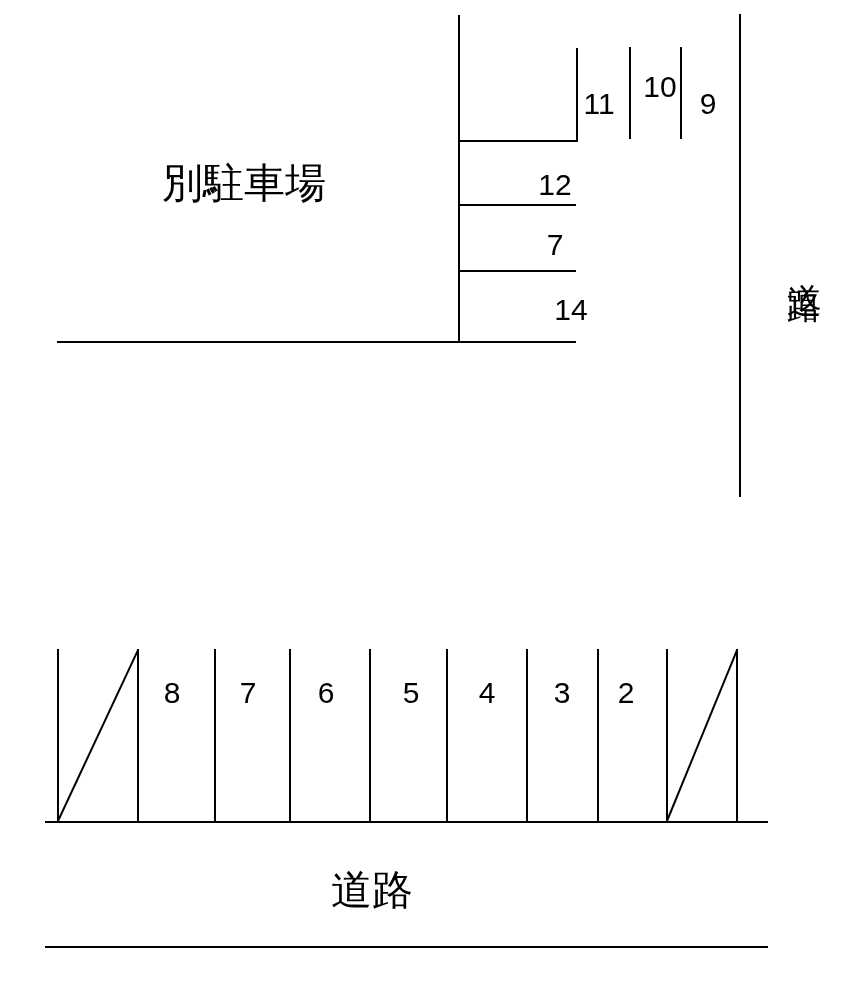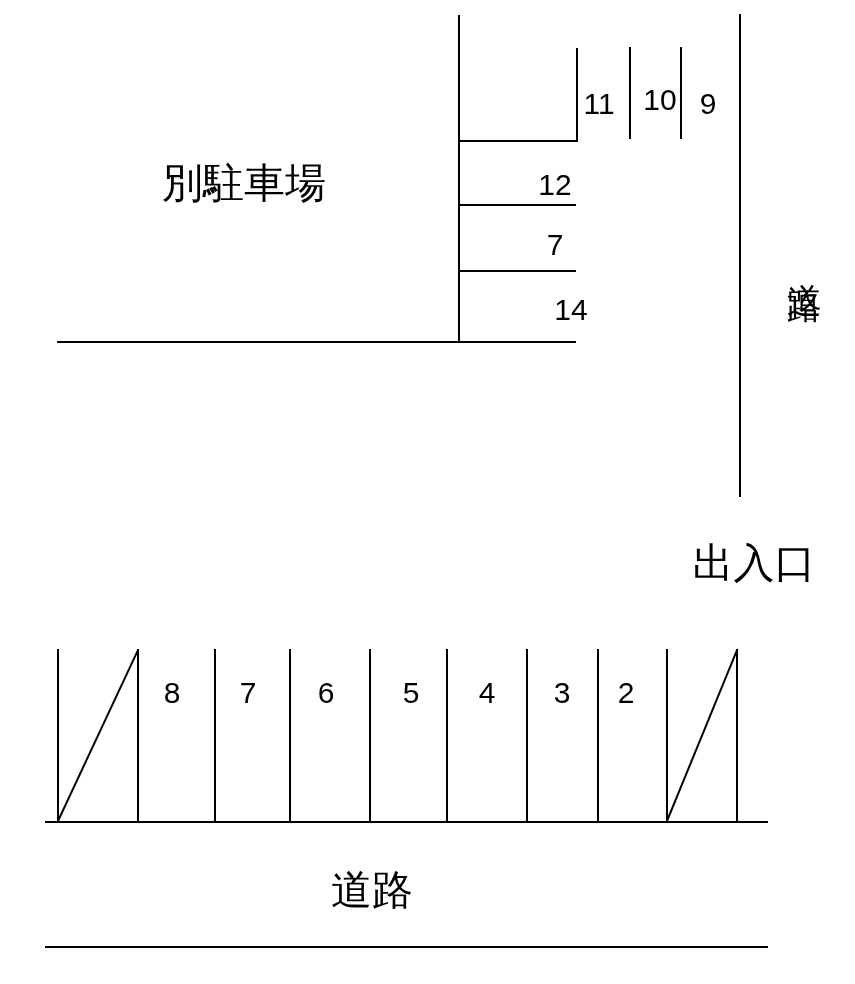--- a/index.html
+++ b/index.html
@@ -61,28 +61,27 @@
   <div class="line" style="left:680px; top:47px; width:2px; height:92px;"></div>
   <div class="line" style="left:739px; top:14px; width:2px; height:483px;"></div>
   <div class="line" style="left:459px; top:140px; width:119px; height:2px;"></div>
   <div class="line" style="left:459px; top:204px; width:117px; height:2px;"></div>
   <div class="line" style="left:459px; top:270px; width:117px; height:2px;"></div>
   <div class="line" style="left:57px; top:341px; width:519px; height:2px;"></div>
 
   <span class="cjk" style="left:244px; top:184px;">別駐車場</span>
 
   <span class="num" style="left:599px; top:104px;">11</span>
-  <span class="num" style="left:660px; top:100px;">10</span>
+  <span class="num" style="left:660px; top:87px;">10</span>
   <span class="num" style="left:708px; top:104px;">9</span>
   <span class="num" style="left:555px; top:185px;">12</span>
   <span class="num" style="left:555px; top:245px;">7</span>
   <span class="num" style="left:555px; top:310px;margin-left:16px;">14</span>
 
   <span class="cjk-vertical" style="left:804px; top:261px;">道路</span>
-  <span class="cjk" style="left:754px; top:564px;">出入口</span>
 
   <div class="line" style="left:45px; top:821px; width:723px; height:2px;"></div>
   <div class="line" style="left:57px; top:649px; width:2px; height:173px;"></div>
   <div class="line" style="left:137px; top:649px; width:2px; height:173px;"></div>
   <div class="line" style="left:214px; top:649px; width:2px; height:173px;"></div>
   <div class="line" style="left:289px; top:649px; width:2px; height:173px;"></div>
   <div class="line" style="left:369px; top:649px; width:2px; height:173px;"></div>
   <div class="line" style="left:446px; top:649px; width:2px; height:173px;"></div>
   <div class="line" style="left:526px; top:649px; width:2px; height:173px;"></div>
   <div class="line" style="left:597px; top:649px; width:2px; height:173px;"></div>

